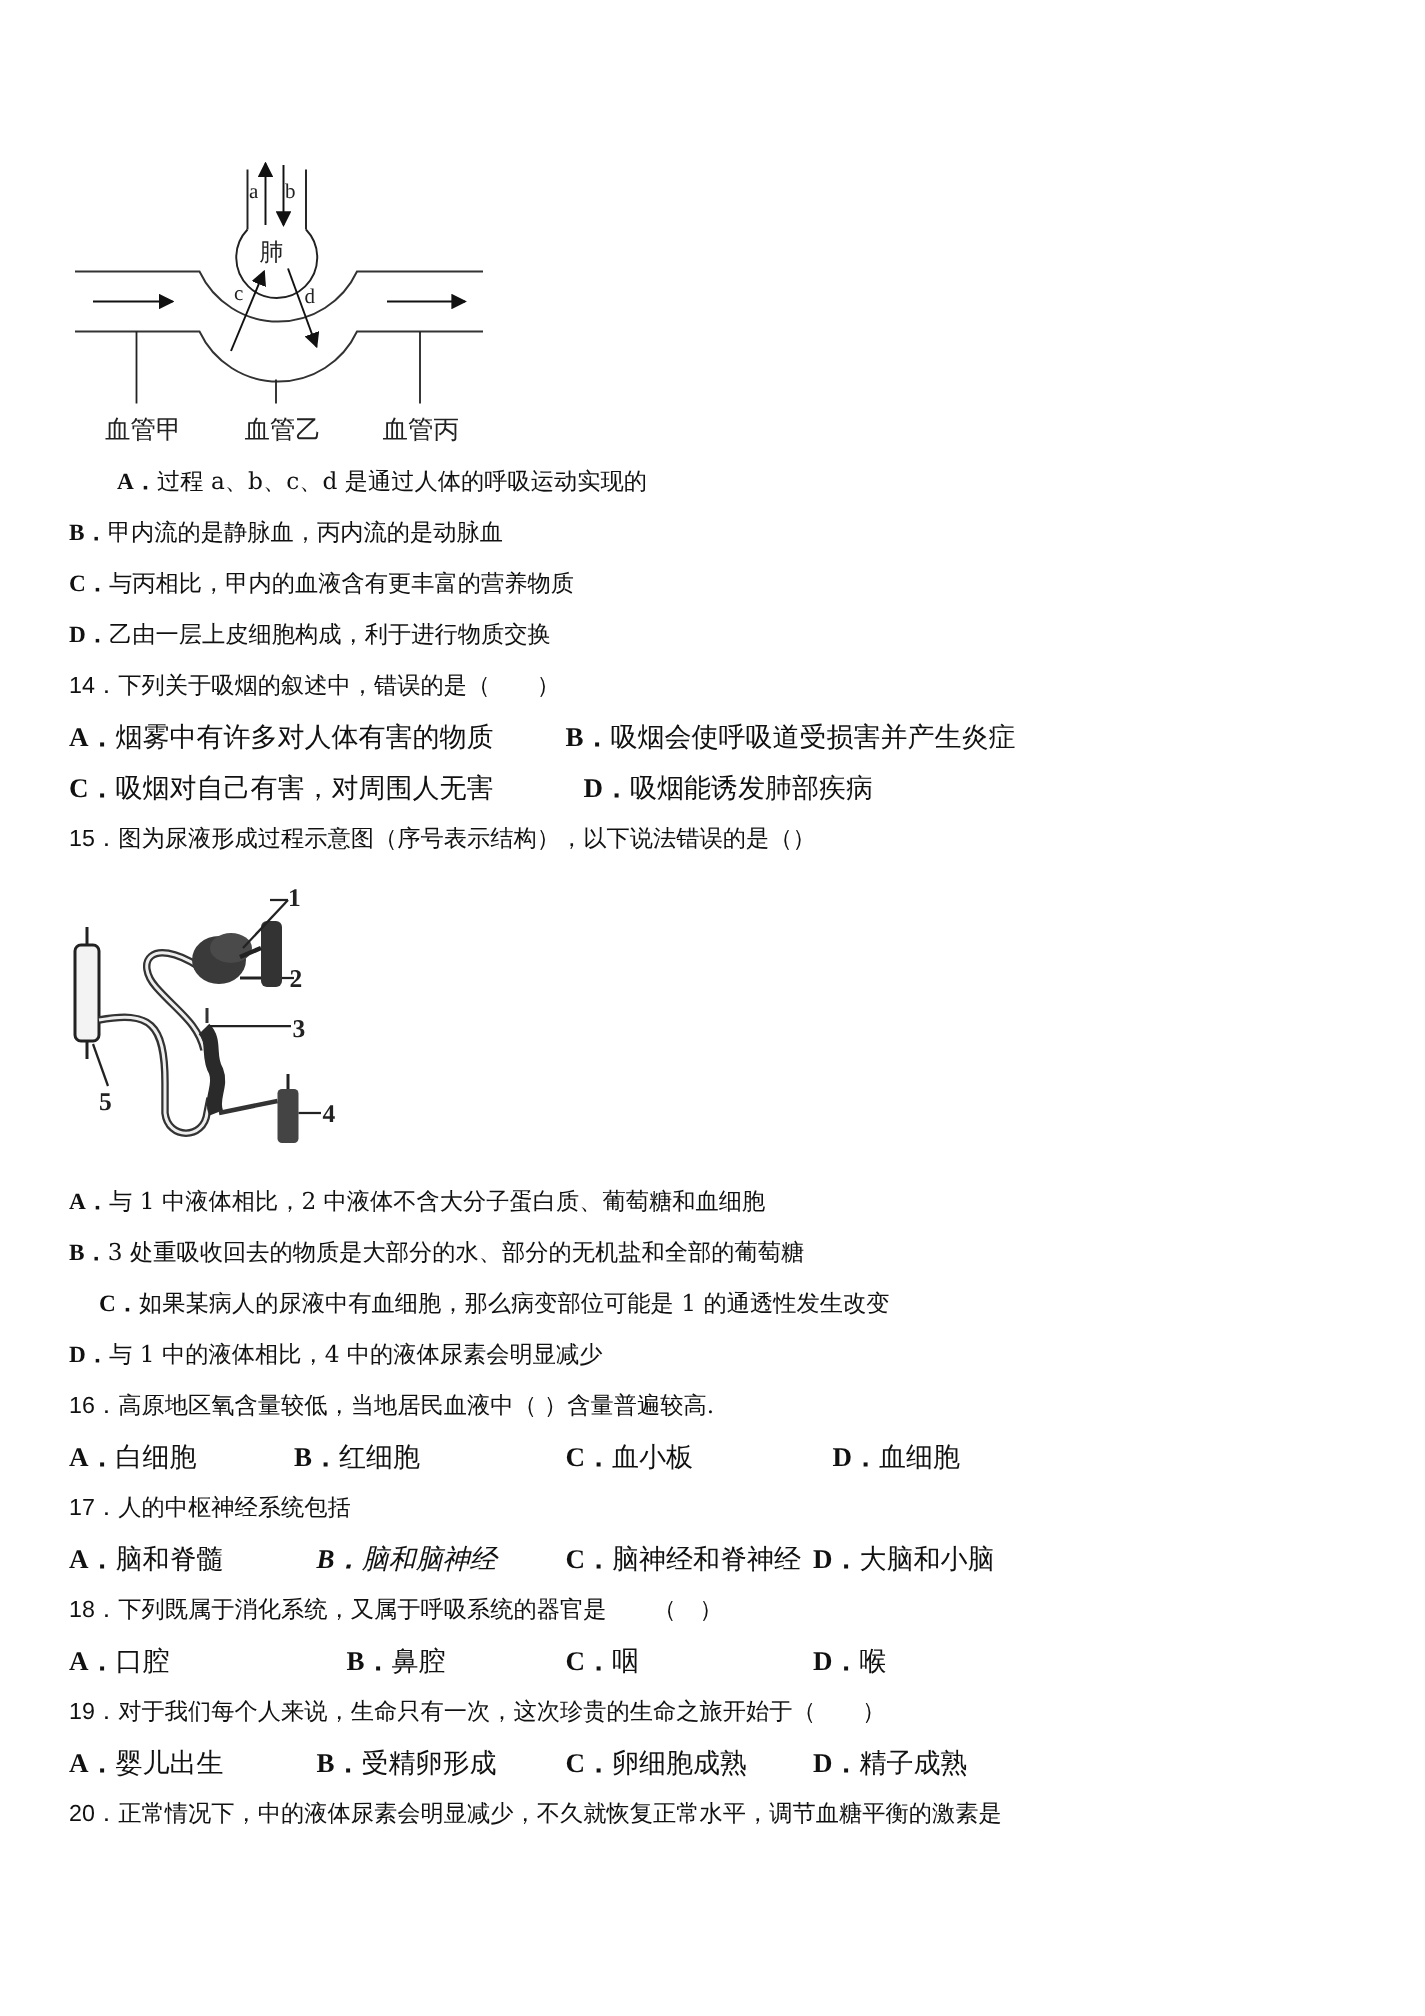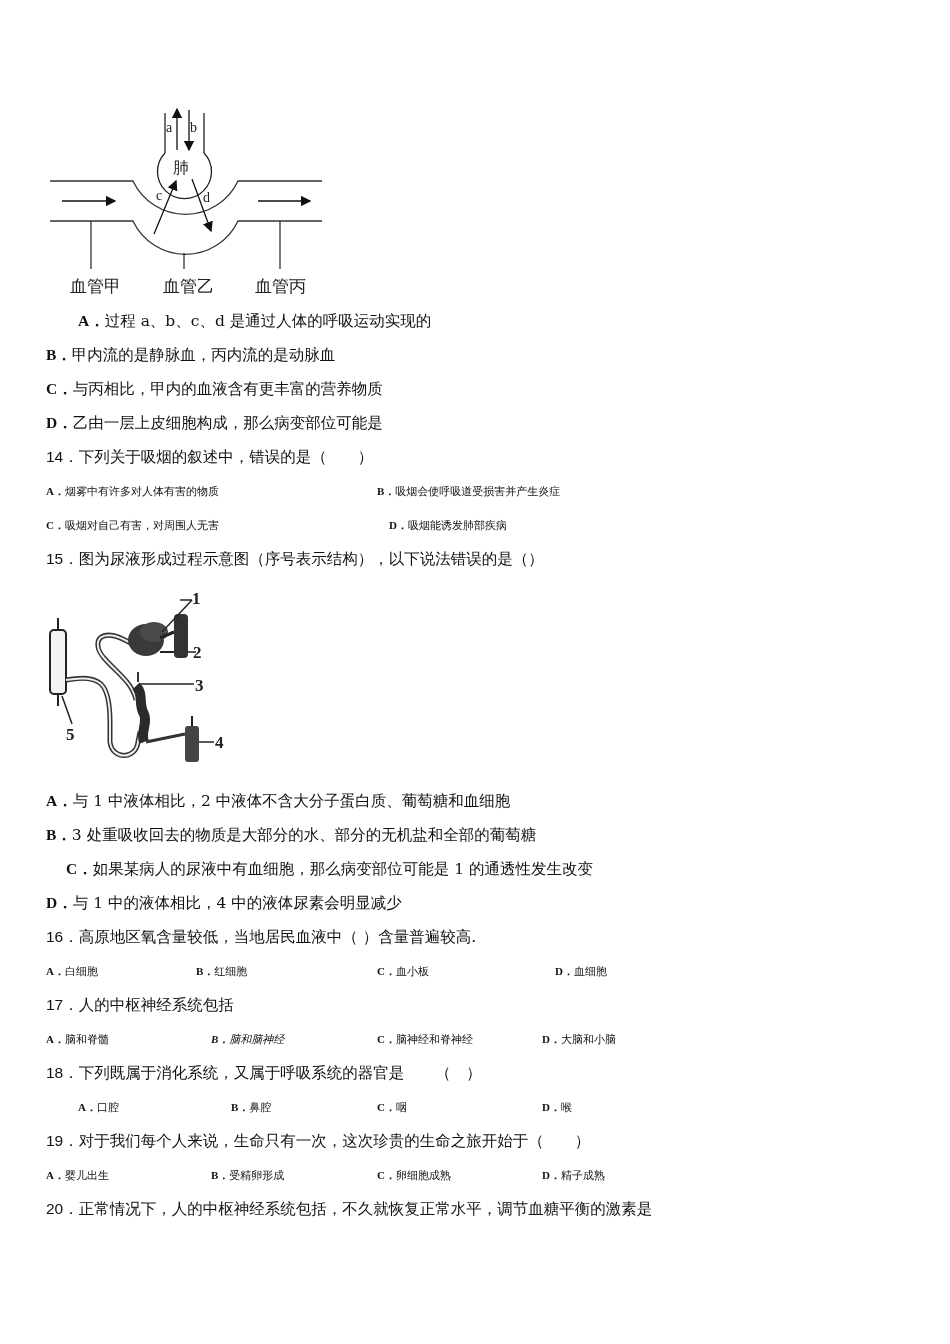--- a/index.html
+++ b/index.html
@@ -2,21 +2,21 @@
 <html><head>
   <meta charset="utf-8">
   <style>
     html, body { margin: 0; padding: 0; background: #ffffff; }
     body { width: 950px; height: 1344px; position: relative; overflow: hidden;
            font-family: "DejaVu Serif", "Liberation Serif", serif; color: #111; }
     .abs { position: absolute; }
     .line { position: absolute; left: 46px; font-size: 15.5px; line-height: 20px; white-space: nowrap; }
     .lbl { font-weight: bold; font-family: "Liberation Serif", "DejaVu Serif", serif; }
     .q-num { font-family: "Liberation Sans", "DejaVu Sans", sans-serif; }
-    .opt { position: absolute; font-size: 11px; line-height: 20px; white-space: nowrap; }
+    .opt { position: absolute; font-size: 18px; line-height: 20px; white-space: nowrap; }
     svg text { font-family: "Liberation Serif", "DejaVu Serif", serif; }
     .cjk-label { font-family: "DejaVu Sans", sans-serif; }
   </style>
 </head>
 <body>
 
 <div class="abs" style="left:40px; top:95px; width:300px; height:210px;">
   <svg width="300" height="210" viewBox="0 0 300 210">
     <defs>
       <marker id="ah" markerWidth="8" markerHeight="8" refX="7" refY="4" orient="auto">
@@ -54,21 +54,21 @@
     <text x="133" y="78" font-size="16" fill="#222" class="cjk-label">肺</text>
     <text x="30" y="197" font-size="17" fill="#222" class="cjk-label">血管甲</text>
     <text x="123" y="197" font-size="17" fill="#222" class="cjk-label">血管乙</text>
     <text x="215" y="197" font-size="17" fill="#222" class="cjk-label">血管丙</text>
   </svg>
 </div>
 
 <div class="line" style="top:311px;margin-left:32px;"><span class="lbl">A．</span><span>过程 a、b、c、d 是通过人体的呼吸运动实现的</span></div>
 <div class="line" style="top:345px;"><span class="lbl">B．</span><span>甲内流的是静脉血，丙内流的是动脉血</span></div>
 <div class="line" style="top:379px;"><span class="lbl">C．</span><span>与丙相比，甲内的血液含有更丰富的营养物质</span></div>
-<div class="line" style="top:413px;"><span class="lbl">D．</span><span>乙由一层上皮细胞构成，那么病变部位可能是</span></div>
+<div class="line" style="top:413px;"><span class="lbl">D．</span><span>乙由一层上皮细胞构成，利于进行物质交换</span></div>
 
 <div class="line" style="top:447px;"><span class="q-num">14．</span><span>下列关于吸烟的叙述中，错误的是（　　）</span></div>
 <div class="opt" style="left:46px; top:481px;"><span class="lbl">A．</span><span>烟雾中有许多对人体有害的物质</span></div>
 <div class="opt" style="left:377px; top:481px;"><span class="lbl">B．</span><span>吸烟会使呼吸道受损害并产生炎症</span></div>
 <div class="opt" style="left:46px; top:515px;"><span class="lbl">C．</span><span>吸烟对自己有害，对周围人无害</span></div>
 <div class="opt" style="left:377px; top:515px;margin-left:12px;"><span class="lbl">D．</span><span>吸烟能诱发肺部疾病</span></div>
 
 <div class="line" style="top:549px;"><span class="q-num">15．</span><span>图为尿液形成过程示意图（序号表示结构），以下说法错误的是（）</span></div>
 
 <div class="abs" style="left:40px; top:582px; width:200px; height:180px;">
@@ -123,24 +123,24 @@
 <div class="opt" style="left:377px; top:961px;"><span class="lbl">C．</span><span>血小板</span></div>
 <div class="opt" style="left:542px; top:961px;margin-left:13px;"><span class="lbl">D．</span><span>血细胞</span></div>
 
 <div class="line" style="top:995px;"><span class="q-num">17．</span><span>人的中枢神经系统包括</span></div>
 <div class="opt" style="left:46px; top:1029px;"><span class="lbl">A．</span><span>脑和脊髓</span></div>
 <div class="opt" style="left:211px; top:1029px;font-style:italic;"><span class="lbl">B．</span><span>脑和脑神经</span></div>
 <div class="opt" style="left:377px; top:1029px;"><span class="lbl">C．</span><span>脑神经和脊神经</span></div>
 <div class="opt" style="left:542px; top:1029px;"><span class="lbl">D．</span><span>大脑和小脑</span></div>
 
 <div class="line" style="top:1063px;"><span class="q-num">18．</span><span>下列既属于消化系统，又属于呼吸系统的器官是　　（　）</span></div>
-<div class="opt" style="left:46px; top:1097px;margin-left:32px;"><span class="lbl">A．</span><span>口腔</span></div>
+<div class="opt" style="left:46px; top:1097px;"><span class="lbl">A．</span><span>口腔</span></div>
 <div class="opt" style="left:211px; top:1097px;margin-left:20px;"><span class="lbl">B．</span><span>鼻腔</span></div>
 <div class="opt" style="left:377px; top:1097px;"><span class="lbl">C．</span><span>咽</span></div>
 <div class="opt" style="left:542px; top:1097px;"><span class="lbl">D．</span><span>喉</span></div>
 
 <div class="line" style="top:1131px;"><span class="q-num">19．</span><span>对于我们每个人来说，生命只有一次，这次珍贵的生命之旅开始于（　　）</span></div>
 <div class="opt" style="left:46px; top:1165px;"><span class="lbl">A．</span><span>婴儿出生</span></div>
 <div class="opt" style="left:211px; top:1165px;"><span class="lbl">B．</span><span>受精卵形成</span></div>
 <div class="opt" style="left:377px; top:1165px;"><span class="lbl">C．</span><span>卵细胞成熟</span></div>
 <div class="opt" style="left:542px; top:1165px;"><span class="lbl">D．</span><span>精子成熟</span></div>
 
-<div class="line" style="top:1199px;"><span class="q-num">20．</span><span>正常情况下，人的中枢神经系统包括，不久就恢复正常水平，调节血糖平衡的激素是</span></div>
+<div class="line" style="top:1199px;"><span class="q-num">20．</span><span>正常情况下，中的液体尿素会明显减少，不久就恢复正常水平，调节血糖平衡的激素是</span></div>
 
 </body></html>

